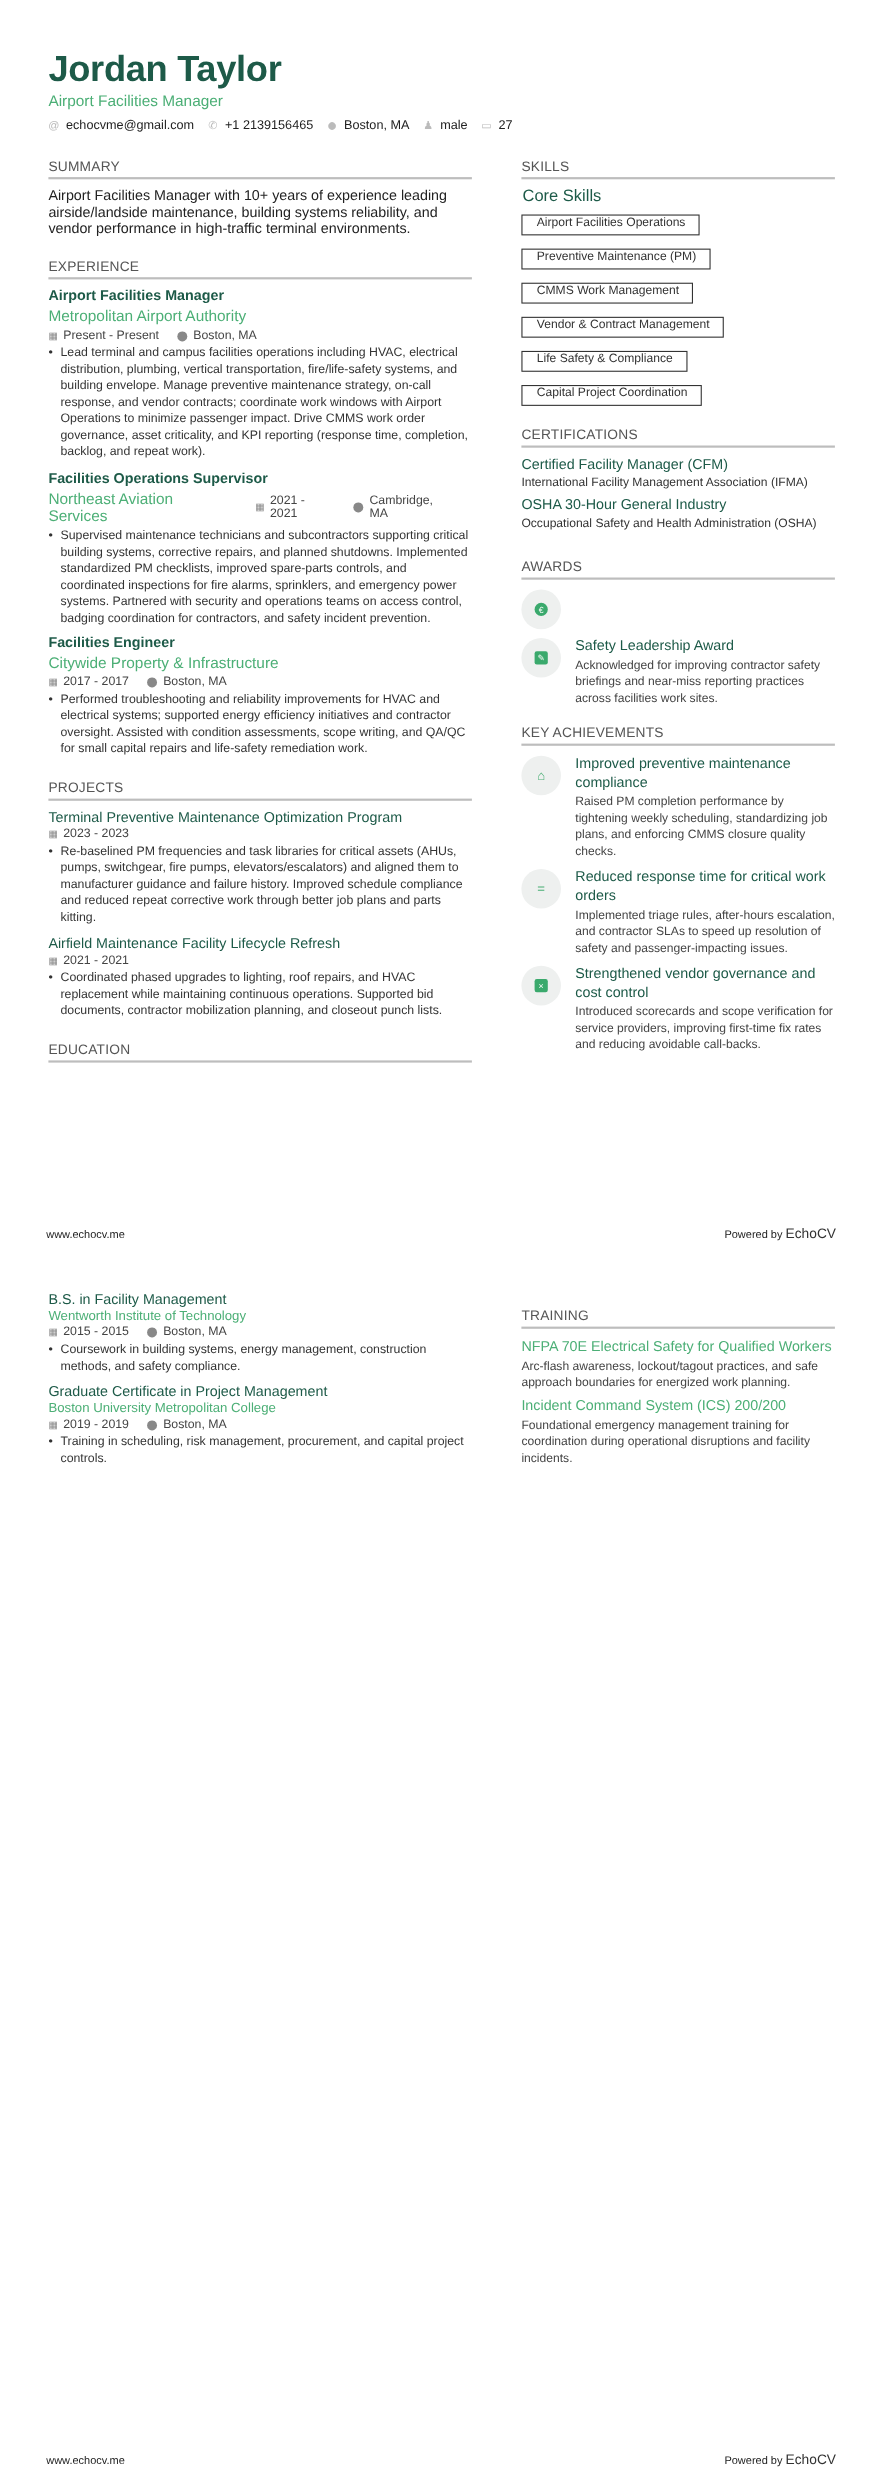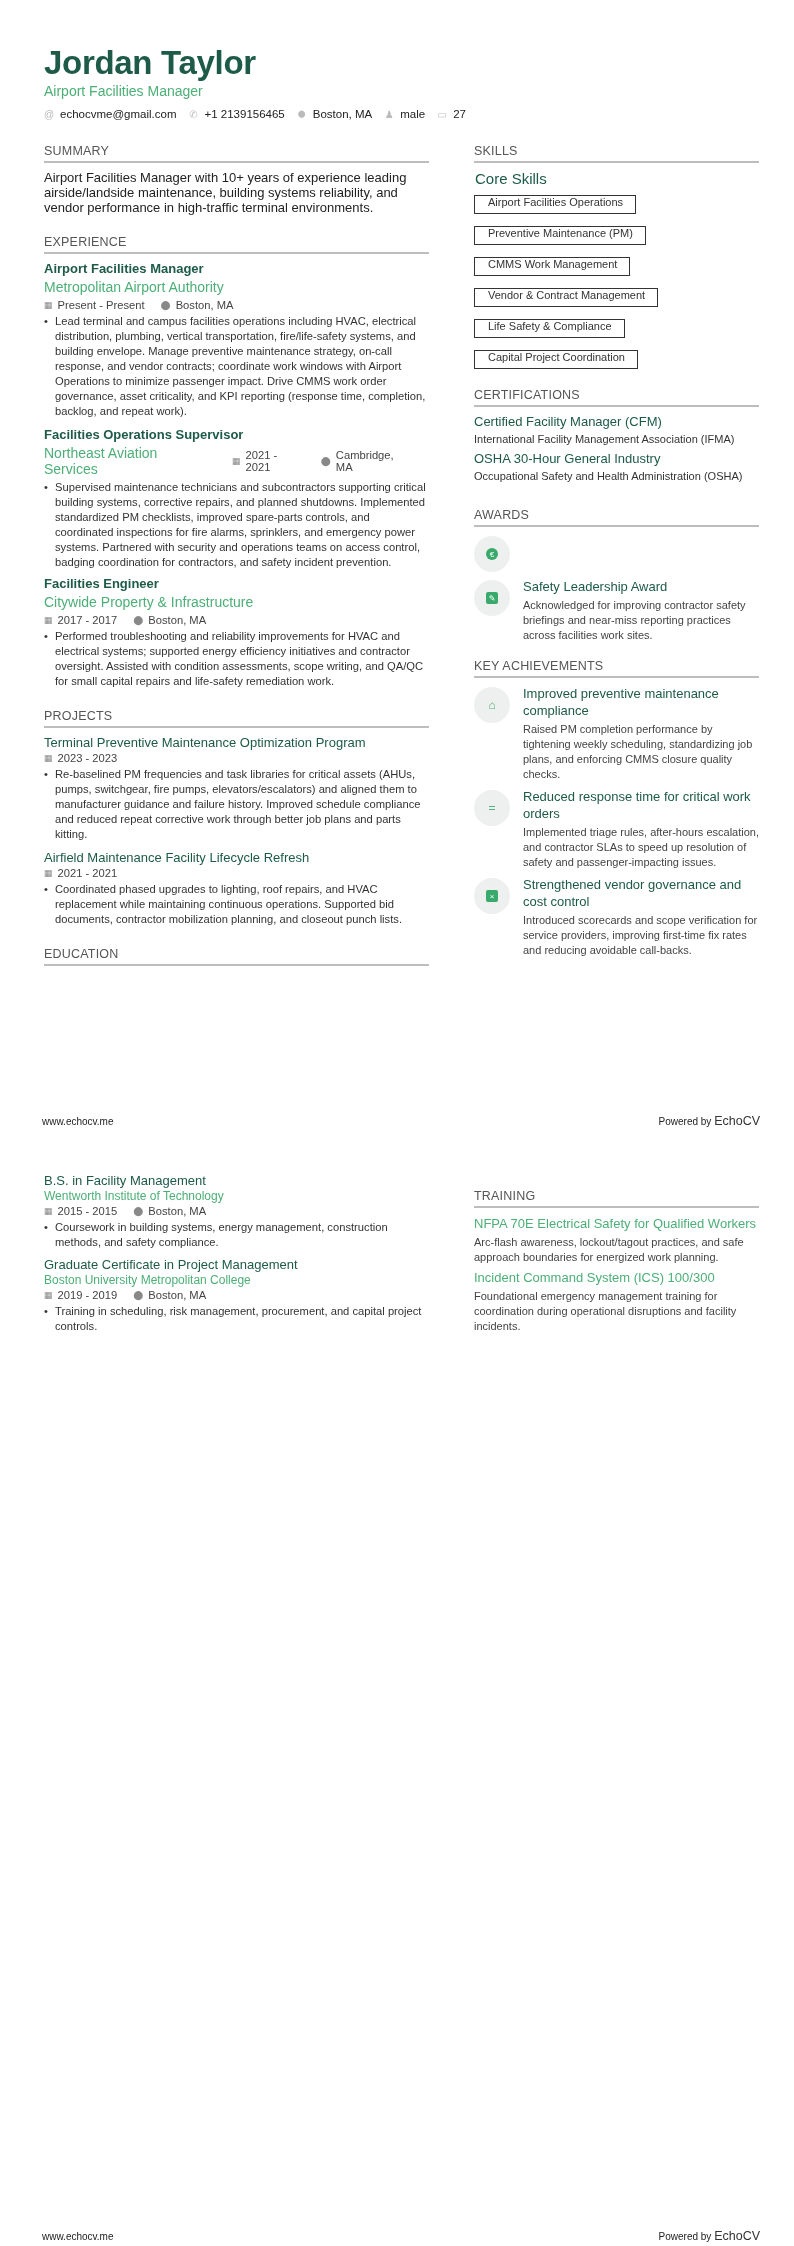--- a/index.html
+++ b/index.html
@@ -321,21 +321,21 @@
   </div>
 
   <div class="col-right" style="top:66px">
     <div>
       <div class="sec-title">TRAINING</div>
       <div>
         <div class="train-title">NFPA 70E Electrical Safety for Qualified Workers</div>
         <div class="train-desc">Arc-flash awareness, lockout/tagout practices, and safe approach boundaries for energized work planning.</div>
       </div>
       <div style="margin-top:4px">
-        <div class="train-title">Incident Command System (ICS) 100/300</div>
+        <div class="train-title">Incident Command System (ICS) 200/200</div>
         <div class="train-desc">Foundational emergency management training for coordination during operational disruptions and facility incidents.</div>
       </div>
     </div>
   </div>
 
   <div class="footer" style="top:1106px">
     <span>www.echocv.me</span>
     <span><span>Powered by</span> <span class="brand">EchoCV</span></span>
   </div>
 </div>

